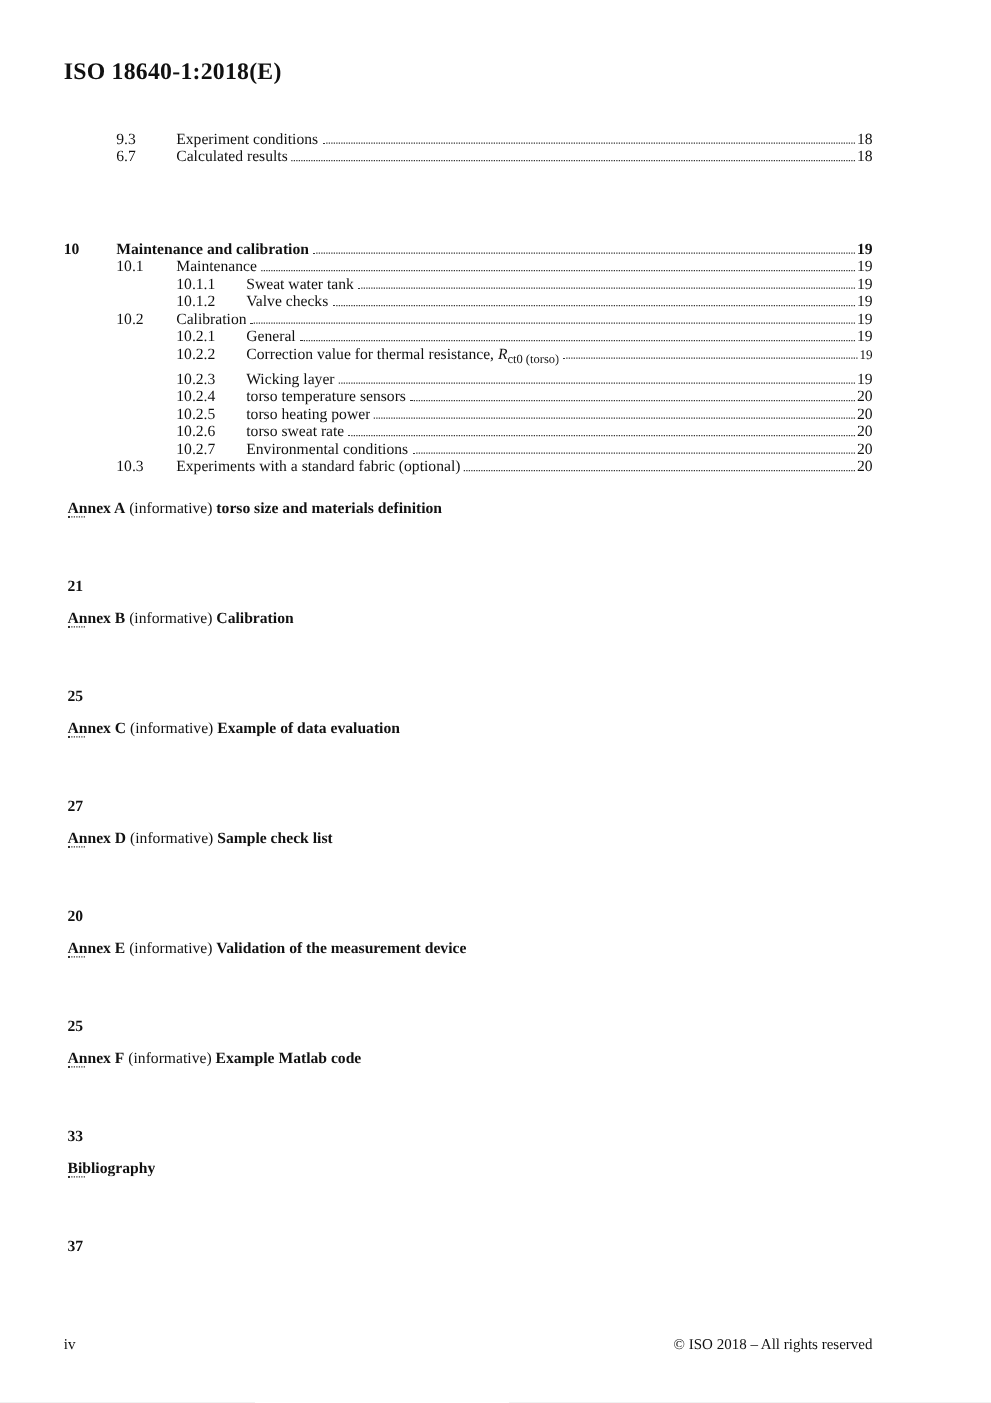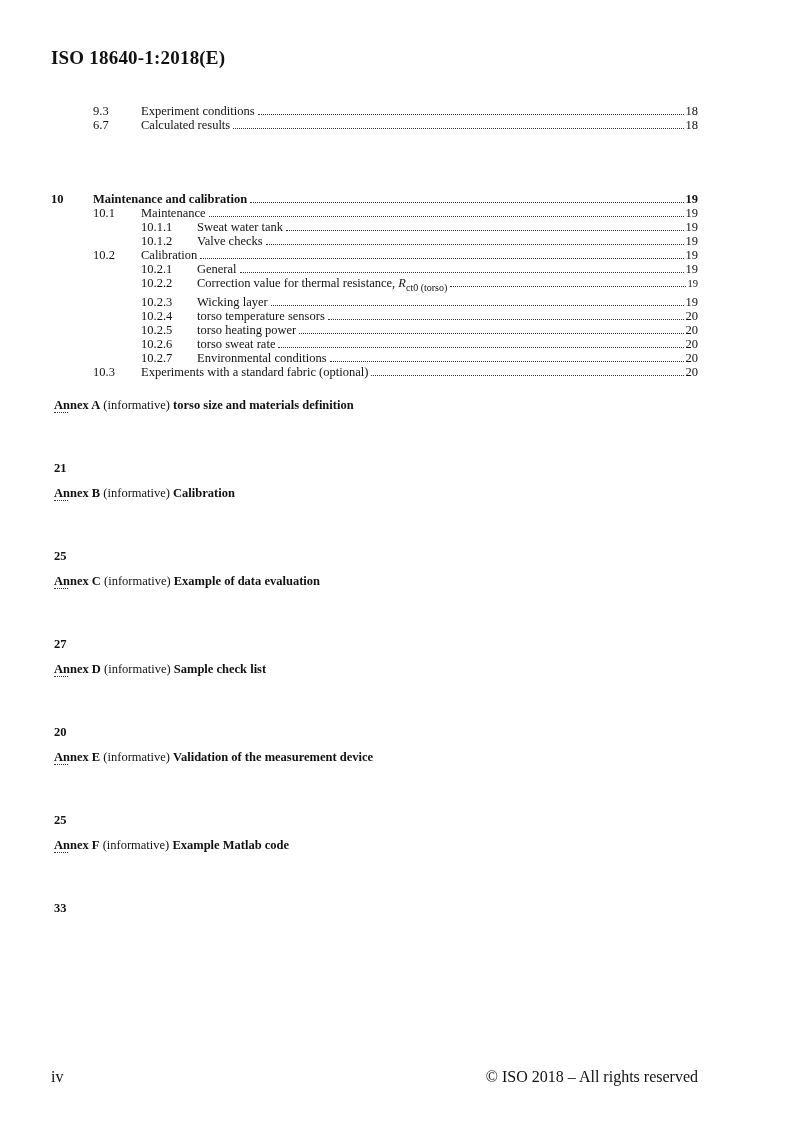--- a/index.html
+++ b/index.html
@@ -57,21 +57,21 @@
   .gap { margin-top: 12px; }
   .loose { margin-top: 11px; flex-direction: column; }
   .loose.gap { margin-top: 19px; }
   .doc-footer {
     position: absolute;
     left: 51px;
     right: 95px;
     top: 1068px;
     display: flex;
     justify-content: space-between;
-    font-size: 16px;
+    font-size: 12px;
   }
 </style>
 </head>
 <body>
 
 <div class="page">
 
   <div class="doc-header">ISO 18640-1:2018(E)</div>
 
   <div class="toc">
@@ -187,20 +187,25 @@
       </div>
       <div class="row indent0 loose">
         <span class="title"><span class="bold ">Annex E</span><span class=""> (informative) </span><span class="bold ">Validation of the measurement device</span></span>
         <span class="leader"></span>
         <span class="pagenum bold">25</span>
       </div>
       <div class="row indent0 loose">
         <span class="title"><span class="bold ">Annex F</span><span class=""> (informative) </span><span class="bold ">Example Matlab code</span></span>
         <span class="leader"></span>
         <span class="pagenum bold">33</span>
+      </div>
+      <div class="row indent0 loose">
+        <span class="title"><span class="bold ">Bibliography</span></span>
+        <span class="leader"></span>
+        <span class="pagenum bold">37</span>
       </div>
     </div>
 
   <div class="doc-footer">
     <span>iv</span>
     <span>© ISO 2018 – All rights reserved</span>
   </div>
 
 </div>
 

